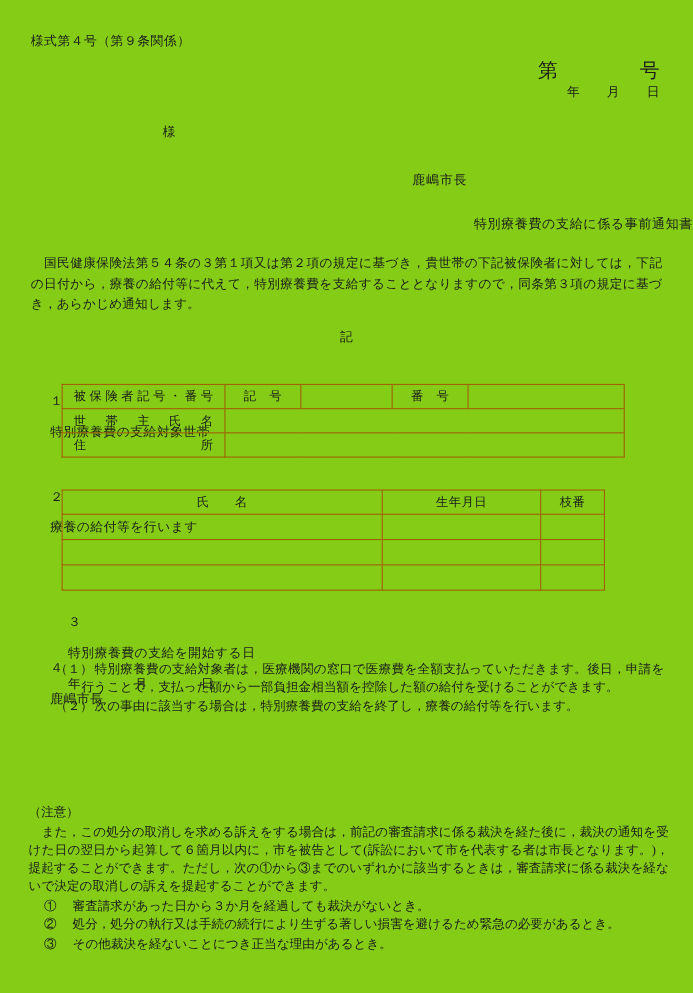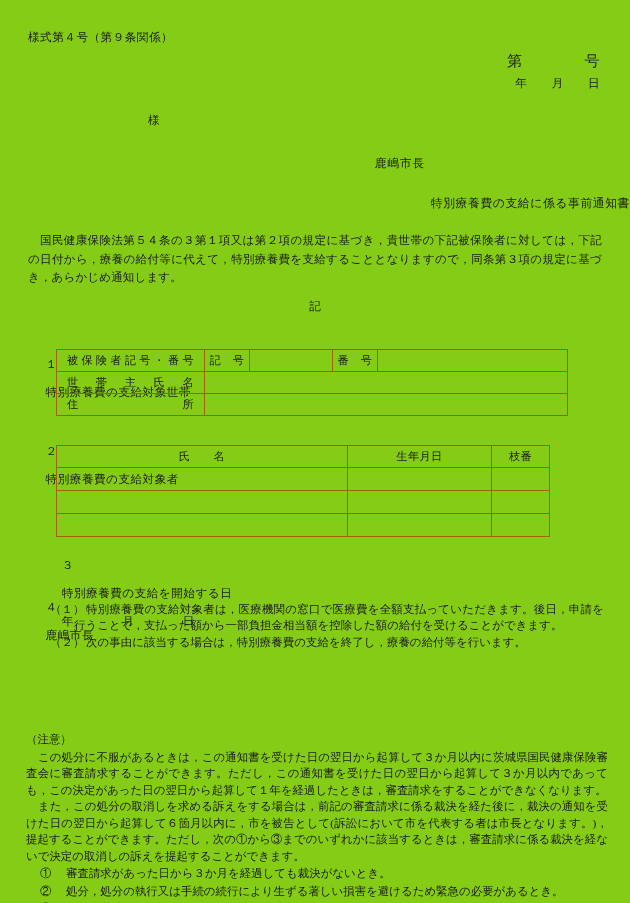--- a/index.html
+++ b/index.html
@@ -28,21 +28,21 @@
   .form-no {
     position: absolute;
     left: 28px; top: 30px;
     font-size: 11.6px;
     letter-spacing: .5px;
     white-space: pre;
   }
   .doc-no {
     position: absolute;
     right: 30px; top: 52px;
-    font-size: 15px;
+    font-size: 18px;
     letter-spacing: .5px;
     white-space: pre;
   }
   .doc-date {
     position: absolute;
     right: 30px; top: 76px;
     font-size: 11.6px;
     letter-spacing: .5px;
     white-space: pre;
   }
@@ -105,21 +105,21 @@
     font-size: 11.2px;
   }
   table.frm td {
     border: 1px solid #a16207;
     padding: 0;
     height: 21px;
     vertical-align: middle;
     letter-spacing: .4px;
   }
   .t1 { left: 56px; top: 349px; width: 512px; }
-  .t1 td.lbl      { text-align: center; padding: 0 0; }
+  .t1 td.lbl      { text-align: center; padding: 0 12px; }
   .t1 td.lbl-wide { text-align: justify; text-align-last: justify; padding: 0 10px; }
   .t2 { left: 56px; top: 445px; width: 494px; }
   .t2 td.hd { text-align: center; }
   .t2 td.cell { height: 22px; }
 
   
   .notes {
     position: absolute;
     left: 32px; right: 26px; top: 600px;
     font-size: 11.4px;
@@ -198,21 +198,21 @@
     <tr>
       <td class="lbl-wide">住所</td>
       <td colspan="4"></td>
     </tr>
   </tbody>
     </table>
 
   <div class="sec-head sec2-head">
     <span>２</span>
     <span>&nbsp;&nbsp;</span>
-    <span>特別療養費の支給対象者</span>
+    <span>療養の給付等を行います</span>
   </div>
 
   <table class="frm t2">
     <tbody>
         <tr>
       <td class="hd" style="width:290px">氏　　名</td>
       <td class="hd" style="width:143px">生年月日</td>
       <td class="hd">枝番</td>
     </tr>
     <tr>
@@ -253,21 +253,20 @@
       <div class="note-body">特別療養費の支給対象者は，医療機関の窓口で医療費を全額支払っていただきます。後日，申請を行うことで，支払った額から一部負担金相当額を控除した額の給付を受けることができます。</div>
     </div>
     <div class="note-item">
       <div class="note-mark">（２）</div>
       <div class="note-body">次の事由に該当する場合は，特別療養費の支給を終了し，療養の給付等を行います。</div>
     </div>
   </div>
 
   <div class="caution">
     <div class="caution-title">（注意）</div>
-    <p>この処分に不服があるときは，この通知書を受けた日の翌日から起算して３か月以内に茨城県国民健康保険審査会に審査請求することができます。ただし，この通知書を受けた日の翌日から起算して３か月以内であっても，この決定があった日の翌日から起算して１年を経過したときは，審査請求をすることができなくなります。</p>
     <p>また，この処分の取消しを求める訴えをする場合は，前記の審査請求に係る裁決を経た後に，裁決の通知を受けた日の翌日から起算して６箇月以内に，市を被告として(訴訟において市を代表する者は市長となります。)，提起することができます。ただし，次の①から③までのいずれかに該当するときは，審査請求に係る裁決を経ないで決定の取消しの訴えを提起することができます。</p>
     <ul class="circ-list">
       <li>
         <span class="circ-num">①</span>
         <span class="circ-txt">審査請求があった日から３か月を経過しても裁決がないとき。</span>
       </li>
       <li>
         <span class="circ-num">②</span>
         <span class="circ-txt">処分，処分の執行又は手続の続行により生ずる著しい損害を避けるため緊急の必要があるとき。</span>
       </li>

